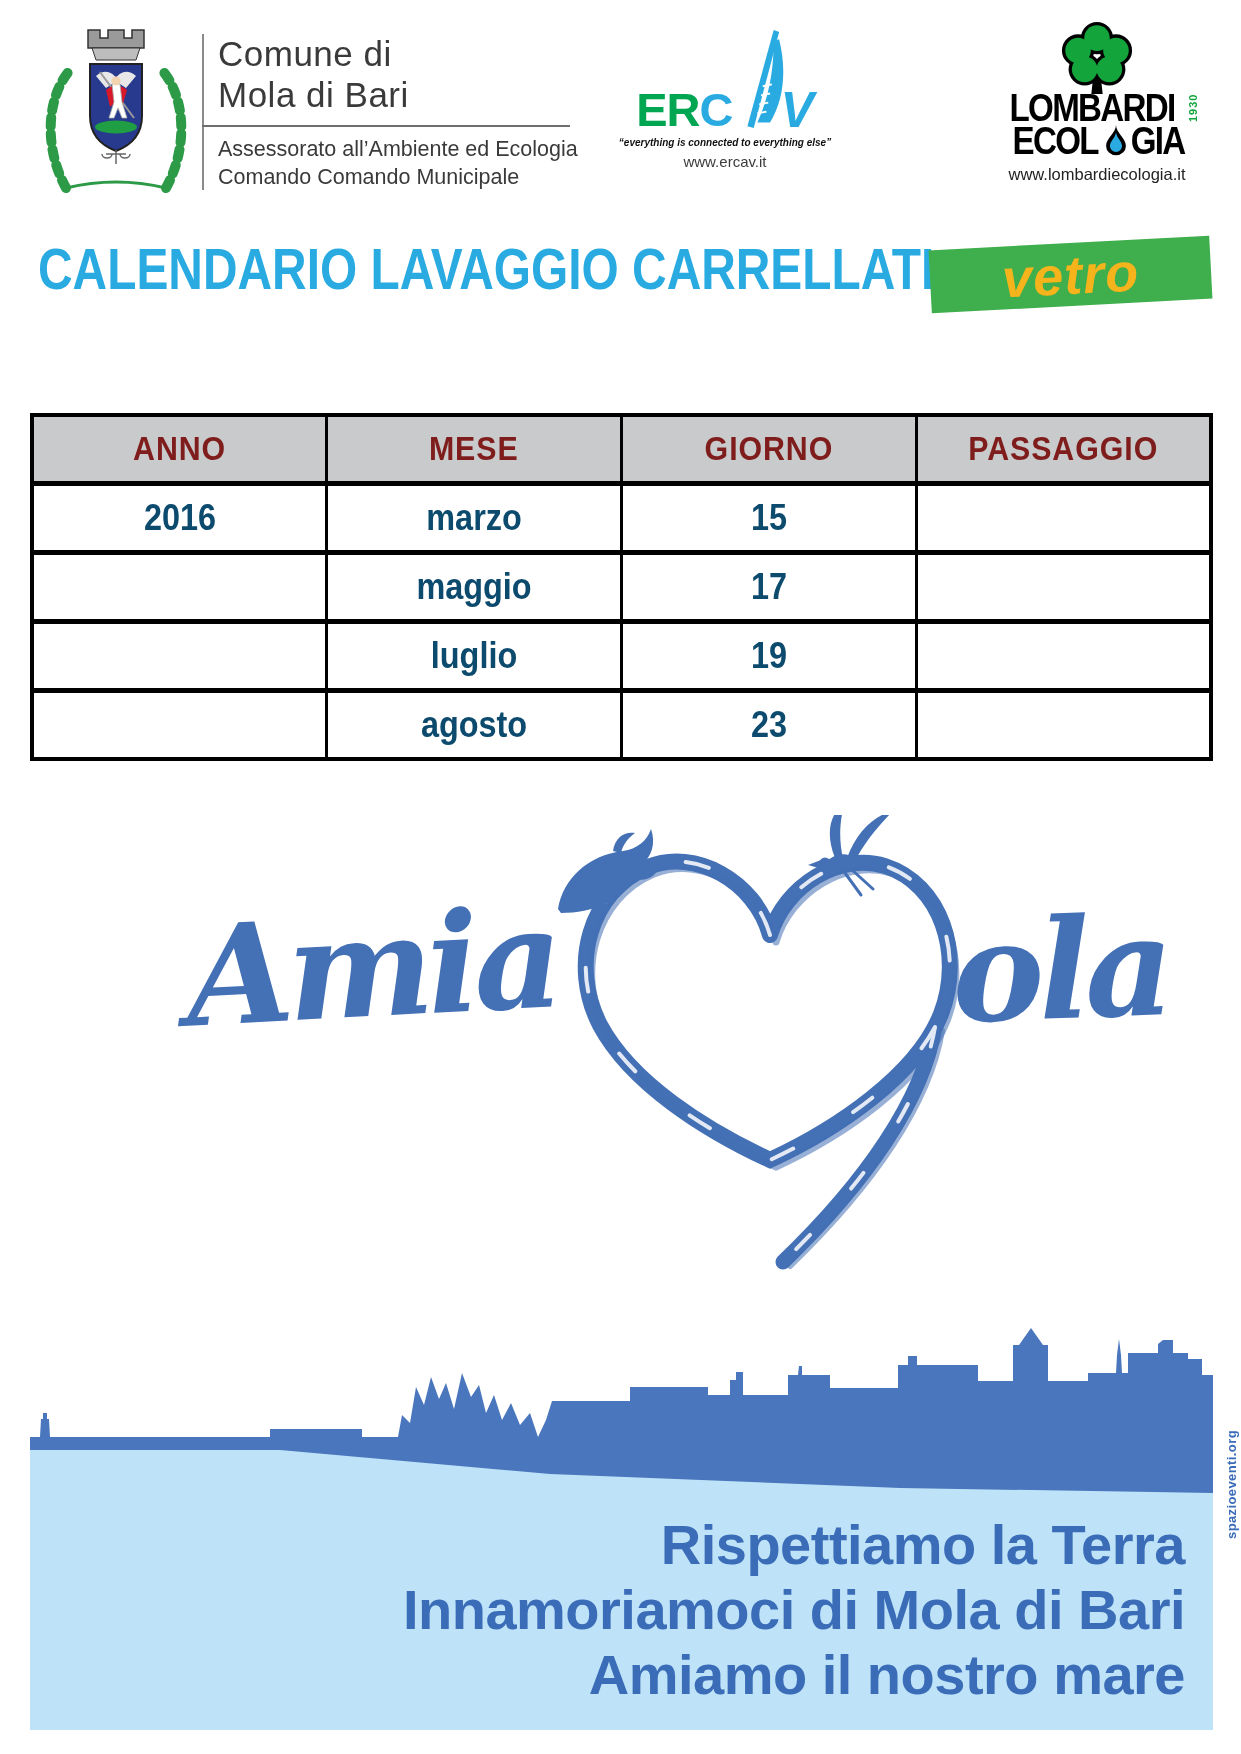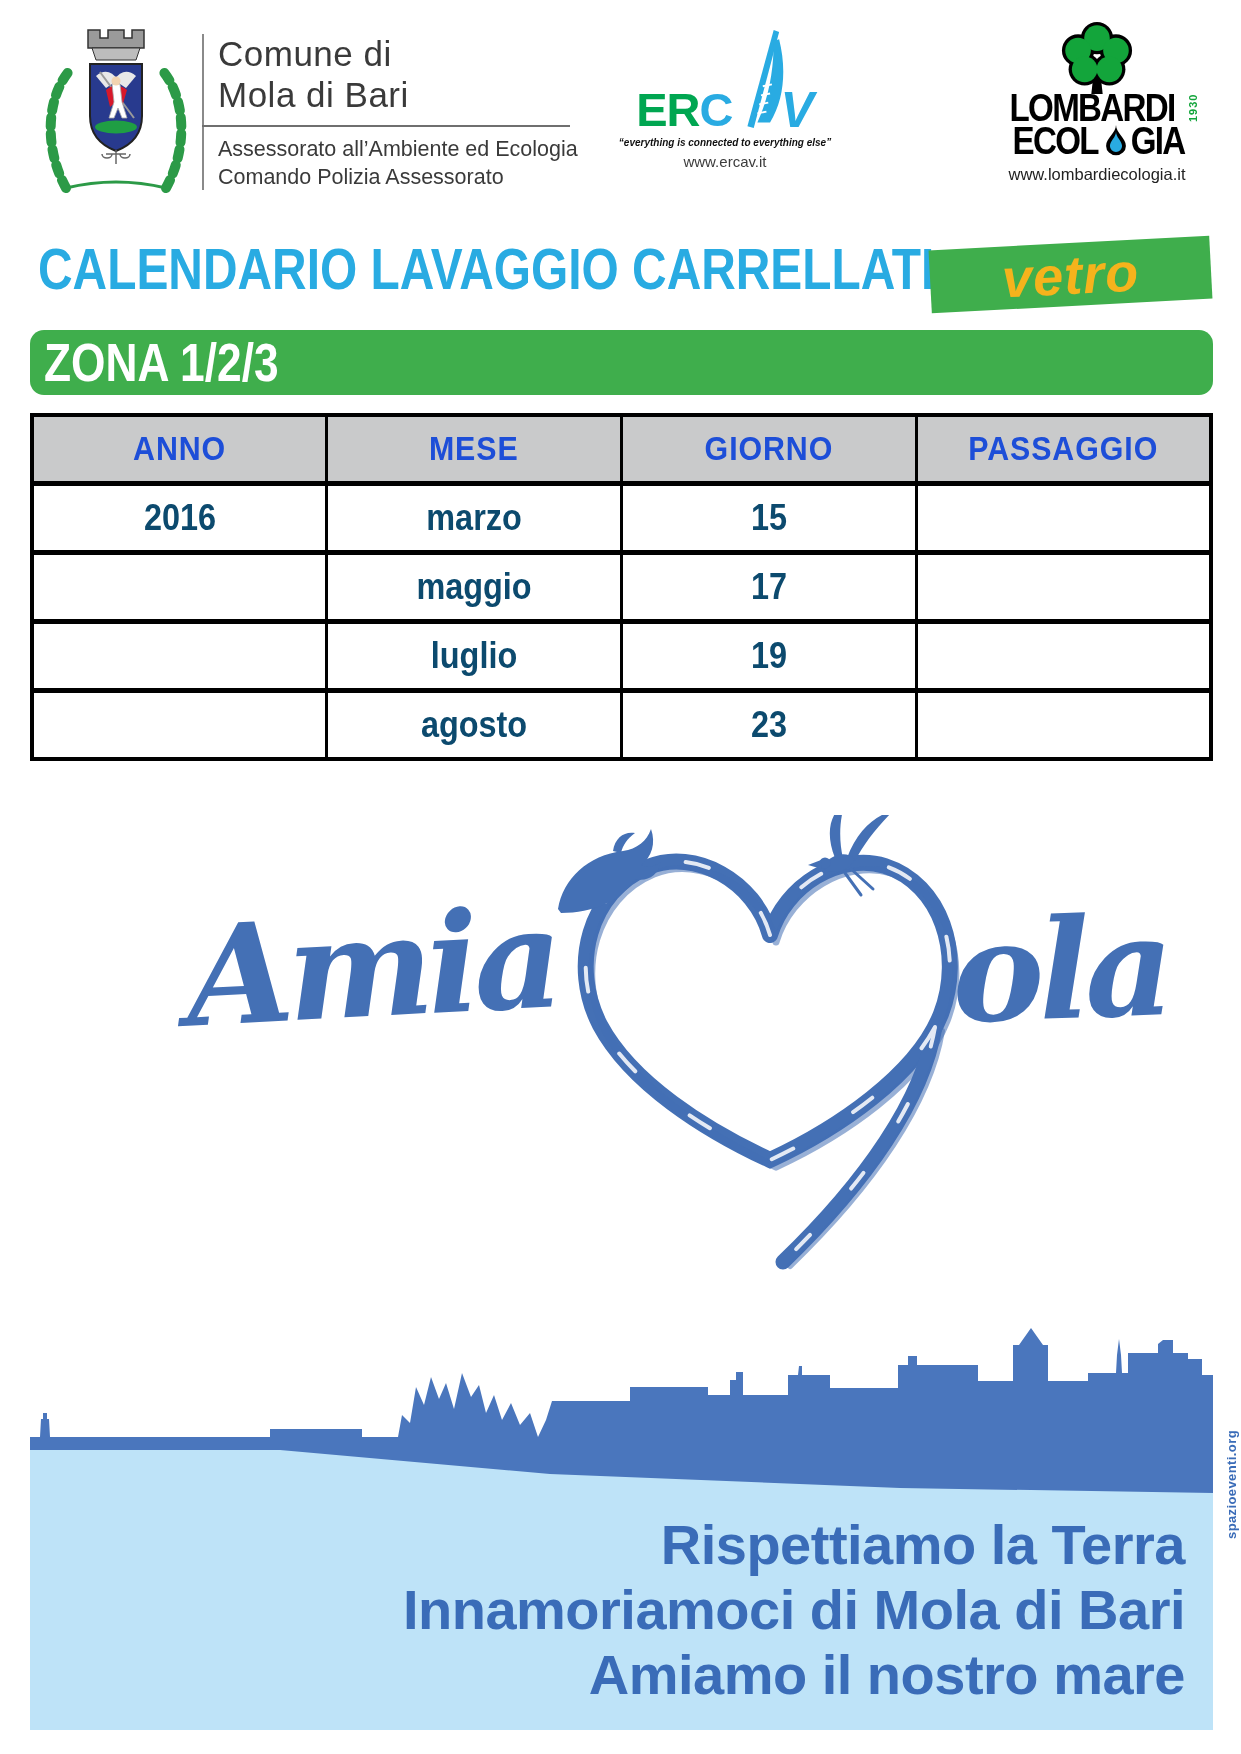--- a/index.html
+++ b/index.html
@@ -40,21 +40,21 @@
 
   
   .zonebar{position:absolute;left:30px;top:330px;width:1183px;height:65px;background:#3FAE4C;border-radius:14px;}
   .zonebar span{display:inline-block;margin-left:14px;font-size:54px;line-height:64px;font-weight:bold;color:#fff;
                 transform:scaleX(.82);transform-origin:left center;white-space:nowrap;}
 
   
   .cal{position:absolute;left:30px;top:413px;width:1183px;border-collapse:collapse;table-layout:fixed;}
   .cal th,.cal td{border:3px solid #000;height:64px;text-align:center;vertical-align:middle;padding:0;}
   .cal{border:4px solid #000;}
-  .cal th{background:#C9CACB;color:#1d4ed8;font-size:33px;font-weight:bold;letter-spacing:1px;}
+  .cal th{background:#C9CACB;color:#7f1d1d;font-size:33px;font-weight:bold;letter-spacing:1px;}
   .cal th span{display:inline-block;transform:scaleX(.92);}
   .cal td{background:#fff;color:#0c4a6e;font-size:36px;font-weight:bold;border-top-width:5px;}
   .cal td span{display:inline-block;transform:scaleX(.9);}
 
   
   .amia-word{position:absolute;left:186px;top:886px;font-family:"DejaVu Serif",serif;font-style:italic;
              font-weight:bold;font-size:138px;color:#4470B5;transform:rotate(-3deg);letter-spacing:-6px;}
   .ola-word{position:absolute;left:952px;top:888px;font-family:"DejaVu Serif",serif;font-style:italic;
             font-weight:bold;font-size:138px;color:#4470B5;transform:rotate(-2deg);letter-spacing:-6px;}
   .heart-svg{position:absolute;left:545px;top:815px;}
@@ -92,21 +92,21 @@
     <path d="M30,162 Q80,150 130,162" stroke="#2C9A47" stroke-width="3" fill="none"></path>
   </svg>
 
   <div class="vdivider"></div>
 
   <div class="muni">
     <div class="big">Comune di</div>
     <div class="big">Mola di Bari</div>
     <div class="rule"></div>
     <div class="small">Assessorato all’Ambiente ed Ecologia</div>
-    <div class="small">Comando Polizia Assessorato</div>
+    <div class="small">Comando Comando Municipale</div>
   </div>
 
   <div class="ercav">
     <div class="ercav-row">
       <span class="ercav-er">ER</span>
         <span class="ercav-c">C</span>
       <svg width="58" height="102" viewBox="0 0 64 108" style="margin:0 -4px 0 0;">
         <polygon points="46,0 52,2 24,108 17,106" fill="#29ABE2"></polygon>
         <path d="M52,10 C60,42 58,76 42,102 L28,102 C42,72 46,40 46,12 Z" fill="#29ABE2"></path>
         <g stroke="#fff" stroke-width="2">
@@ -153,23 +153,20 @@
       <span class="lom-eco">GIA</span>
     </div>
     <div class="lom-url">www.lombardiecologia.it</div>
   </div>
 
   <div class="doc-title">CALENDARIO LAVAGGIO CARRELLATI</div>
   <div class="badge">
     <span>vetro</span>
   </div>
 
-  <div class="zonebar">
-    <span>ZONA 1/2/3</span>
-  </div>
 
   <table class="cal">
     <thead>
       <tr>
         <th><span>ANNO</span></th>
         <th><span>MESE</span></th>
         <th><span>GIORNO</span></th>
         <th><span>PASSAGGIO</span></th>
       </tr>
     </thead>

